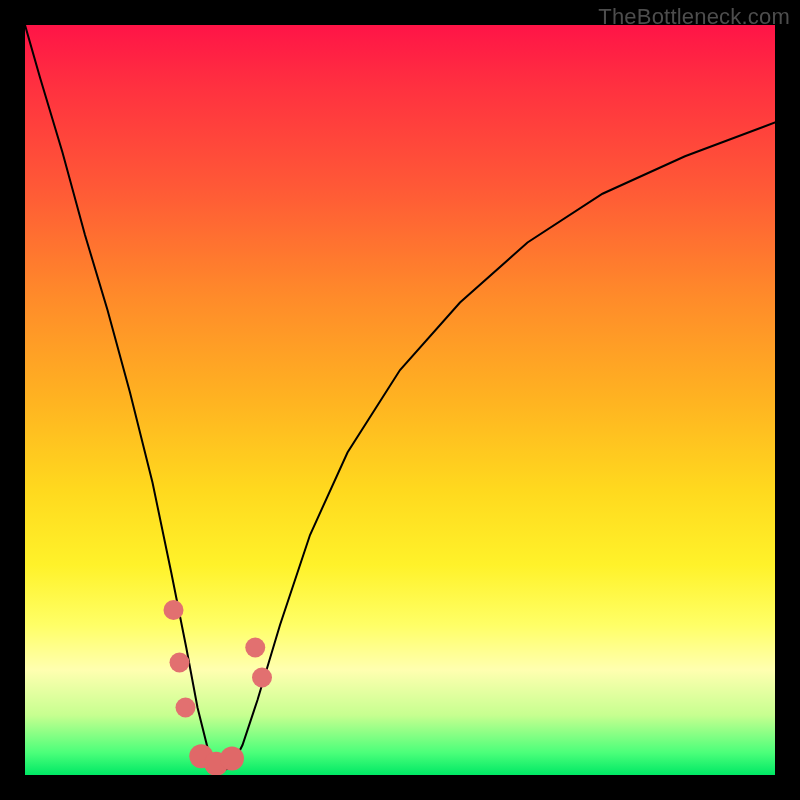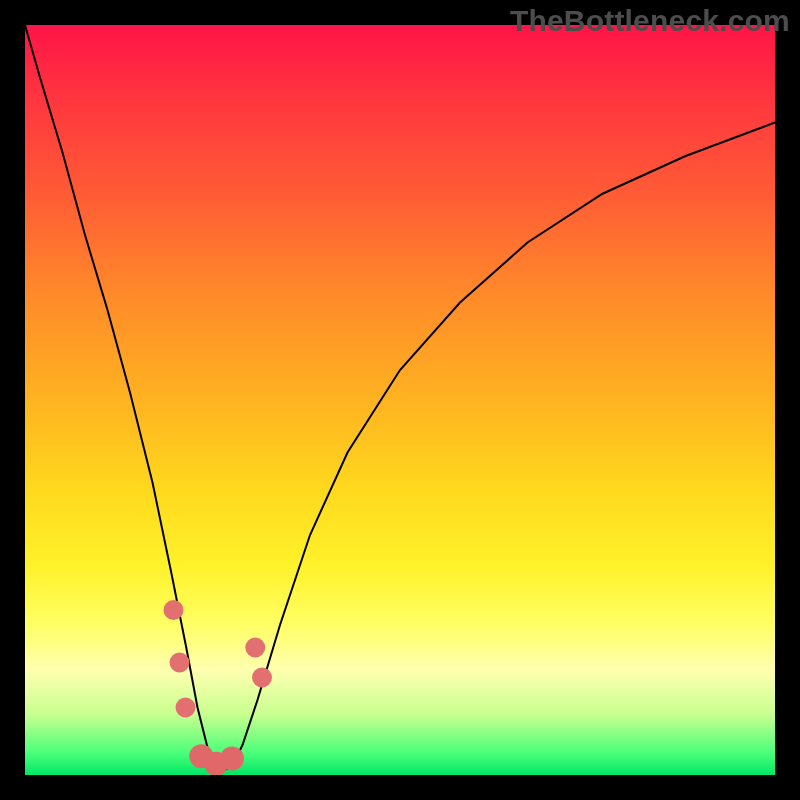--- a/index.html
+++ b/index.html
@@ -43,22 +43,22 @@
       #c7ff90 92%,
       #4cff7a 97%,
       #00e865 100%
     );
   }
   .watermark {
     position: absolute;
     top: 4px;
     right: 10px;
     color: #4d4d4d;
-    font-size: 30px;
-    font-weight: 700;
+    font-size: 22px;
+    font-weight: 400;
     letter-spacing: 0.2px;
     z-index: 20;
     user-select: none;
   }
   svg.overlay {
     position: absolute;
     left: 0; top: 0;
     width: 100%; height: 100%;
     z-index: 10;
   }

